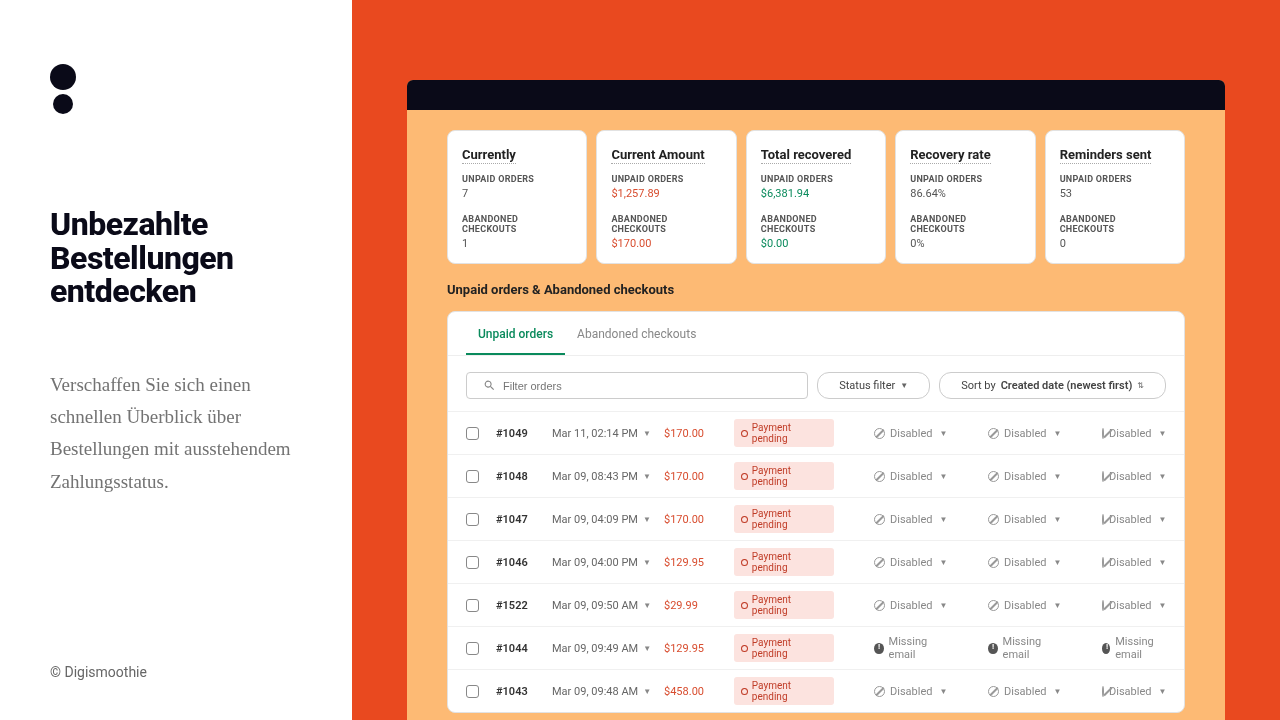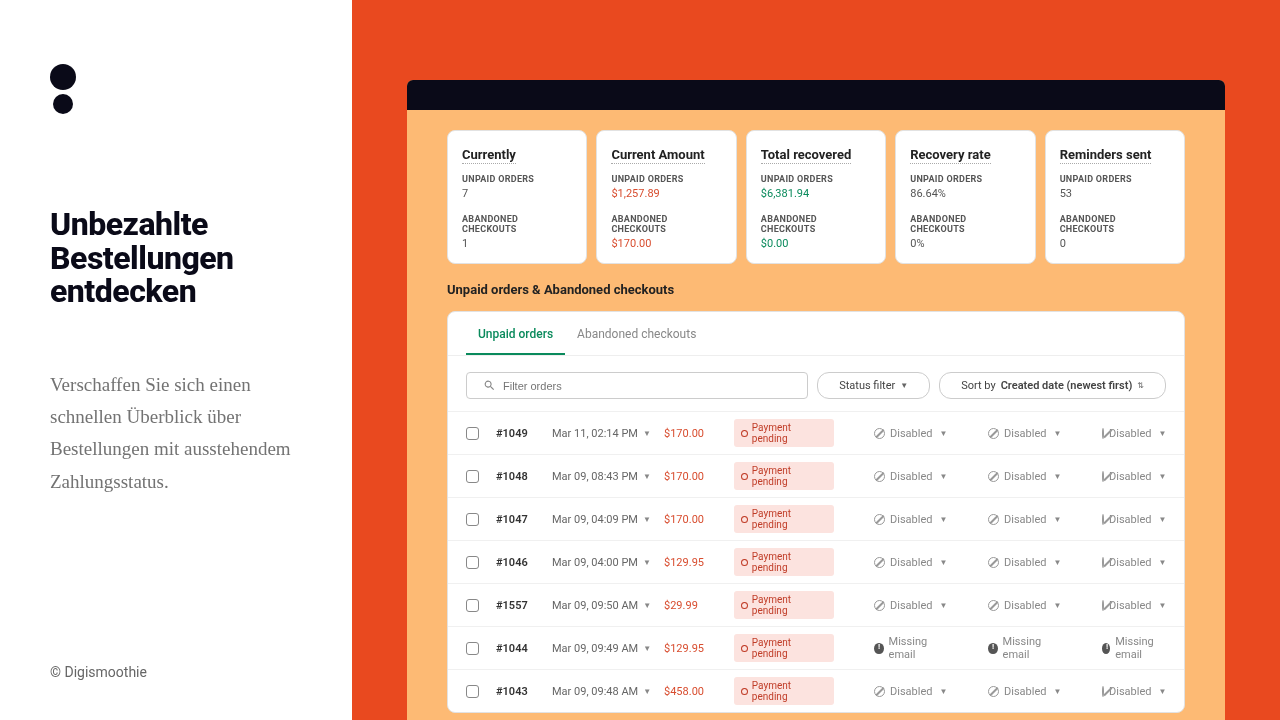--- a/index.html
+++ b/index.html
@@ -214,21 +214,21 @@
     <div class="rem">
                   <span class="rem-ico"></span>
                   <span>Disabled</span>
                   <span class="ddown">▼</span>
                 </div>
               </div>
               <div class="trow">
     <div>
                   <div class="chk"></div>
                 </div>
-    <div class="order-id">#1557</div>
+    <div class="order-id">#1522</div>
     <div class="date">Mar 09, 09:50 AM<span class="ddown">▼</span></div>
     <div class="total">$29.99</div>
     <div><span class="badge"><span class="badge-dot"></span>Payment pending</span></div>
     <div class="rem">
                   <span class="rem-ico"></span>
                   <span>Disabled</span>
                   <span class="ddown">▼</span>
                 </div>
     <div class="rem">
                   <span class="rem-ico"></span>

